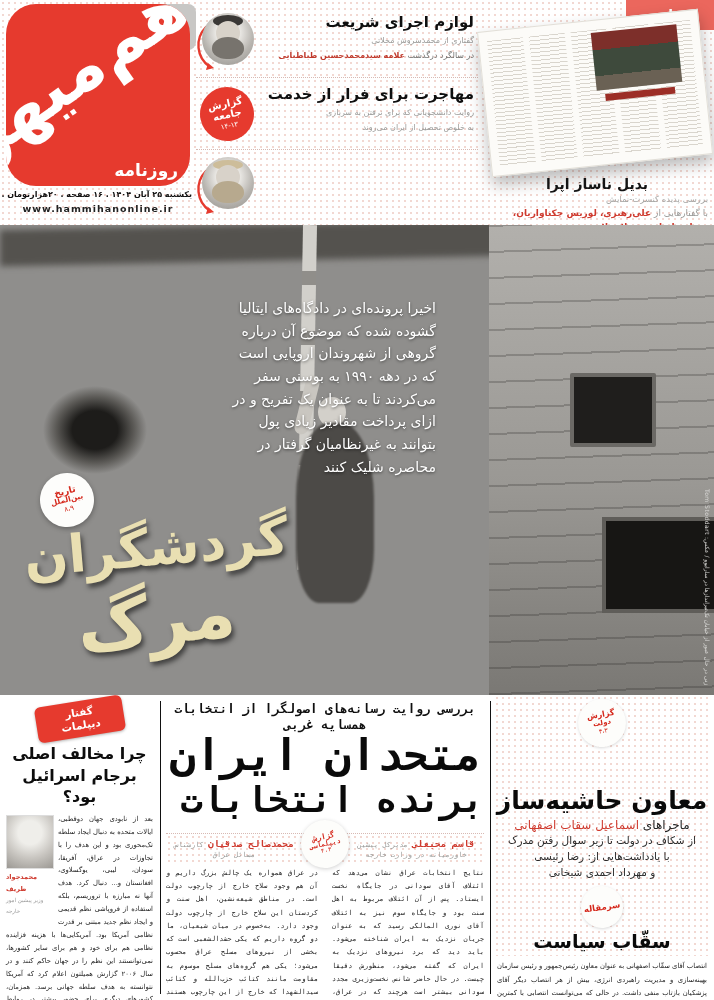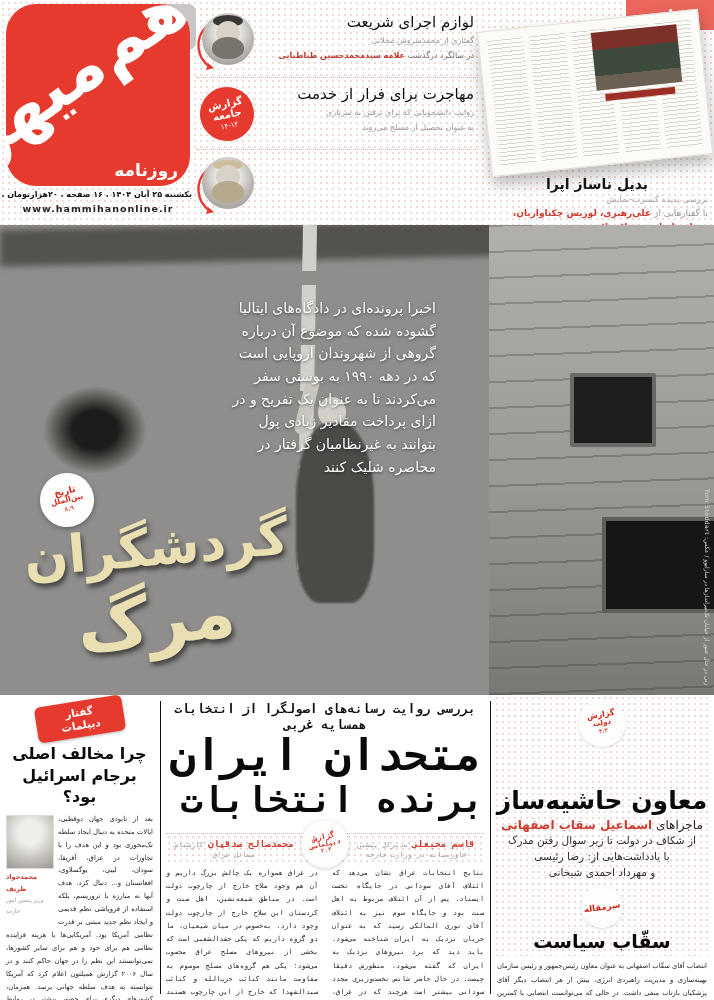--- a/index.html
+++ b/index.html
@@ -56,21 +56,21 @@
   .avatar.blond .turban { background:#cdbd9a; height:10px; top:3px; }
   .red-arc { position:absolute; left:0; top:6px; }
   .badge-circle-red {
     position:absolute; left:4px; top:2px; width:54px; height:54px; border-radius:50%;
     background:#e63a2e; color:#fff; display:flex; flex-direction:column; align-items:center; justify-content:center;
     transform:rotate(-12deg); line-height:1.15;
   }
   .badge-circle-red .b1 { font-size:10px; font-weight:bold; }
   .badge-circle-red .b2 { font-size:7px; margin-top:1px; }
   .tstory .txt { flex:1; direction:rtl; text-align:right; padding-right:4px; }
-  .tstory h3 { font-size:15px; font-weight:normal; color:#0f0f0f; line-height:1.25; }
+  .tstory h3 { font-size:15px; font-weight:bold; color:#0f0f0f; line-height:1.25; }
   .tstory .sub { font-size:8px; color:#9a9a98; margin-top:3px; line-height:1.5; }
   .tstory .sub .red { color:#c0392b; font-weight:bold; }
   .tstory .sub .dark { color:#6f6f6d; }
 
   
   #promo { position:absolute; left:482px; top:0; width:232px; height:225px; }
   #promo-tab {
     position:absolute; right:-4px; top:0; width:92px; height:30px; background:#eb675d;
     border-radius:0 0 0 12px; color:#fff; font-weight:bold; font-size:14px;
     display:flex; align-items:center; justify-content:center;
@@ -181,21 +181,21 @@
   .small-badge {
     width:48px; height:48px; border-radius:50%; background:#fdfdfb; color:#d5281c;
     display:flex; flex-direction:column; align-items:center; justify-content:center; line-height:1.1;
     margin:2px auto 2px auto; transform:rotate(-10deg); box-shadow:0 1px 3px rgba(0,0,0,0.15);
   }
   .small-badge .b1 { font-size:8px; font-weight:bold; }
   .small-badge .b2 { font-size:7px; font-weight:bold; }
   .small-badge .b3 { font-size:6.5px; }
   #gov-title { font-size:25px; font-weight:900; color:#0a0a0a; line-height:1.1;margin-top:40px; }
   #gov-red { font-size:12px; margin-top:3px; color:#222; }
-  #gov-red .red { color:#cf3a2e; font-weight:bold; }
+  #gov-red .red { color:#cf3a2e; font-weight:normal; }
   .gov-sub { font-size:10.5px; color:#2b2b2b; line-height:1.55; }
   #edit-badge {
     width:42px; height:42px; border-radius:50%; background:#fdfdfb; color:#d5281c;
     display:flex; align-items:center; justify-content:center; font-size:8.5px; font-weight:bold;
     margin:6px auto 2px auto; transform:rotate(-8deg); box-shadow:0 1px 3px rgba(0,0,0,0.15);
   }
   #edit-title { font-size:19px; font-weight:900; color:#0a0a0a; }
   #edit-body {
     margin-top:4px; padding:0 3px; font-size:6.8px; line-height:1.95; text-align:justify; color:#222; direction:rtl;
   }
@@ -240,21 +240,21 @@
         <div class="avatar-wrap">
           <div class="badge-circle-red">
             <span class="b1">گزارش</span>
             <span class="b1">جامعه</span>
             <span class="b2">۱۴-۱۳</span>
           </div>
         </div>
         <div class="txt">
           <h3>مهاجرت برای فرار از خدمت</h3>
           <div class="sub">روایت دانشجویانی که برای نرفتن به سربازی</div>
-          <div class="sub">به عنوان تحصیل از مسلح می‌روند</div>
+          <div class="sub">به خلوص تحصیل از ایران می‌روند</div>
         </div>
       </div>
 
       <div class="tstory">
         <div class="avatar-wrap">
           <svg class="red-arc" width="58" height="56" viewBox="0 0 58 56">
             <path d="M10 8 A 26 26 0 0 0 14 48" fill="none" stroke="#e63a2e" stroke-width="2.4" stroke-linecap="round"></path>
             <path d="M12 44 l 6 5 l -8 2 z" fill="#e63a2e"></path>
           </svg>
           <div class="avatar blond">

